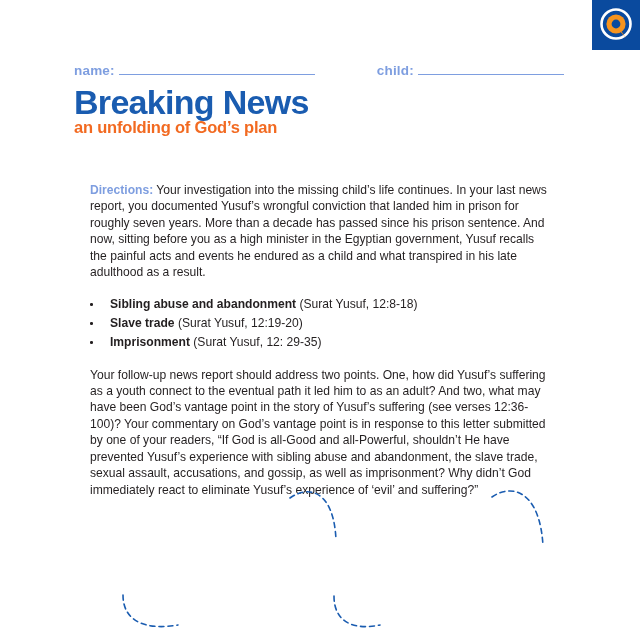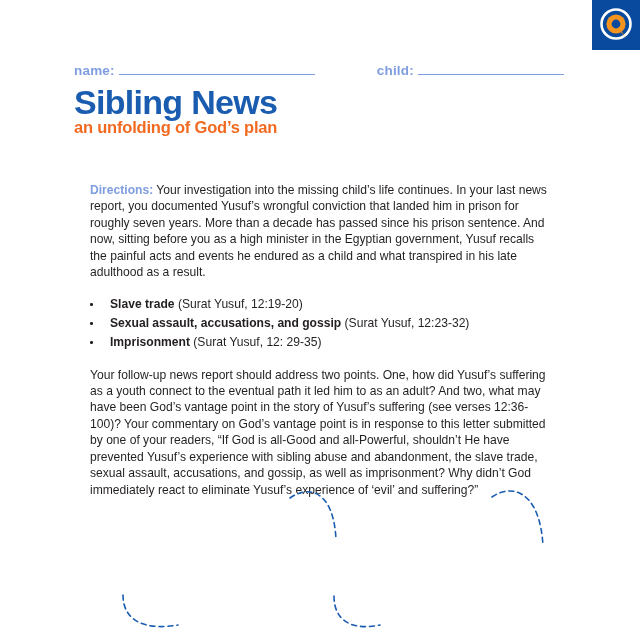--- a/index.html
+++ b/index.html
@@ -144,34 +144,34 @@
 </div>
 
 <div class="namedate">
   <span class="nd-label">name:</span>
   <span class="nd-rule name"></span>
   <span class="nd-gap"></span>
   <span class="nd-label">child:</span>
   <span class="nd-rule date"></span>
 </div>
 
-<div class="title">Sibling News</div>
+<div class="title">Breaking News</div>
 <div class="subtitle">an unfolding of God’s plan</div>
 
 <div class="body-wrap">
   <p class="para">
     <span class="directions-label">Directions:</span><span> Your investigation into the missing child’s life continues. In your last news report, you documented Yusuf’s wrongful conviction that landed him in prison for roughly seven years. More than a decade has passed since his prison sentence. And now, sitting before you as a high minister in the Egyptian government, Yusuf recalls the painful acts and events he endured as a child and what transpired in his late adulthood as a result.</span>
   </p>
 
   <ul class="topics">
     <li>
-      <b>Slave trade</b><span> (Surat Yusuf, 12:19-20)</span>
+      <b>Sibling abuse and abandonment</b><span> (Surat Yusuf, 12:8-18)</span>
     </li>
     <li>
-      <b>Sexual assault, accusations, and gossip</b><span> (Surat Yusuf, 12:23-32)</span>
+      <b>Slave trade</b><span> (Surat Yusuf, 12:19-20)</span>
     </li>
     <li>
       <b>Imprisonment</b><span> (Surat Yusuf, 12: 29-35)</span>
     </li>
   </ul>
 
   <p class="para para2">Your follow-up news report should address two points. One, how did Yusuf’s suffering as a youth connect to the eventual path it led him to as an adult? And two, what may have been God’s vantage point in the story of Yusuf’s suffering (see verses 12:36-100)? Your commentary on God’s vantage point is in response to this letter submitted by one of your readers, “If God is all-Good and all-Powerful, shouldn’t He have prevented Yusuf’s experience with sibling abuse and abandonment, the slave trade, sexual assault, accusations, and gossip, as well as imprisonment? Why didn’t God immediately react to eliminate Yusuf’s experience of ‘evil’ and suffering?”</p>
 </div>
 
 <div class="diagram">

